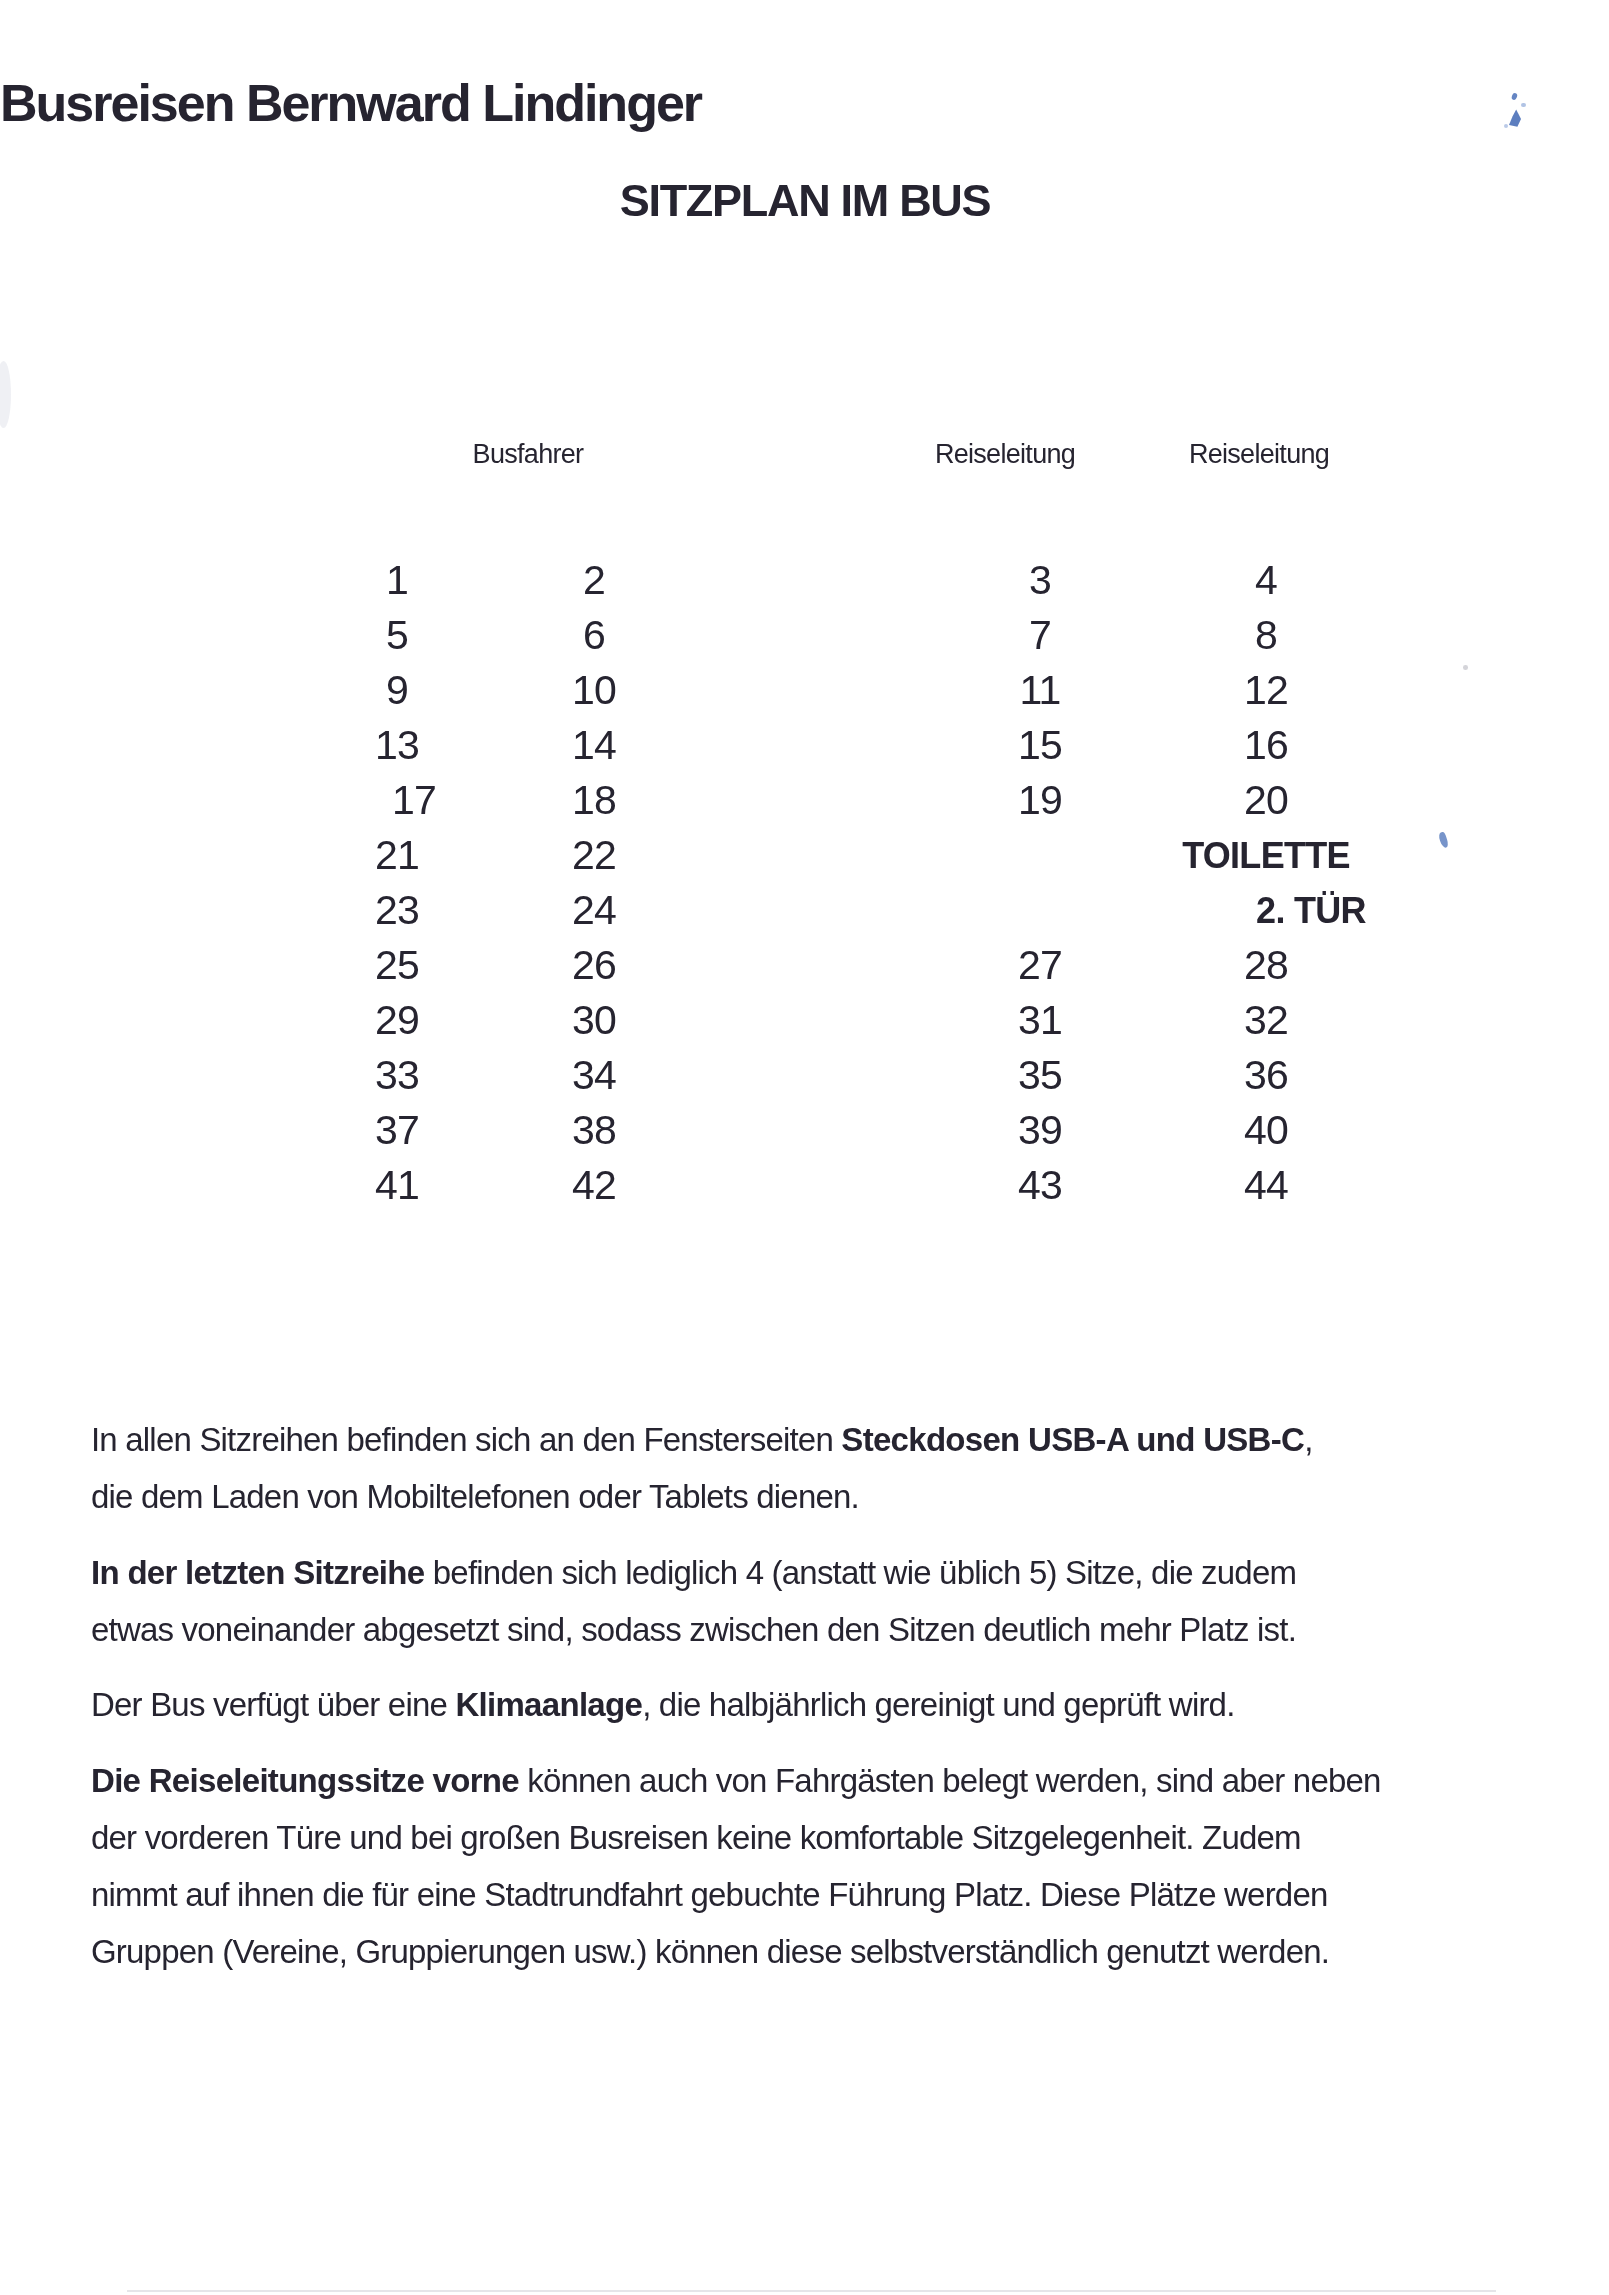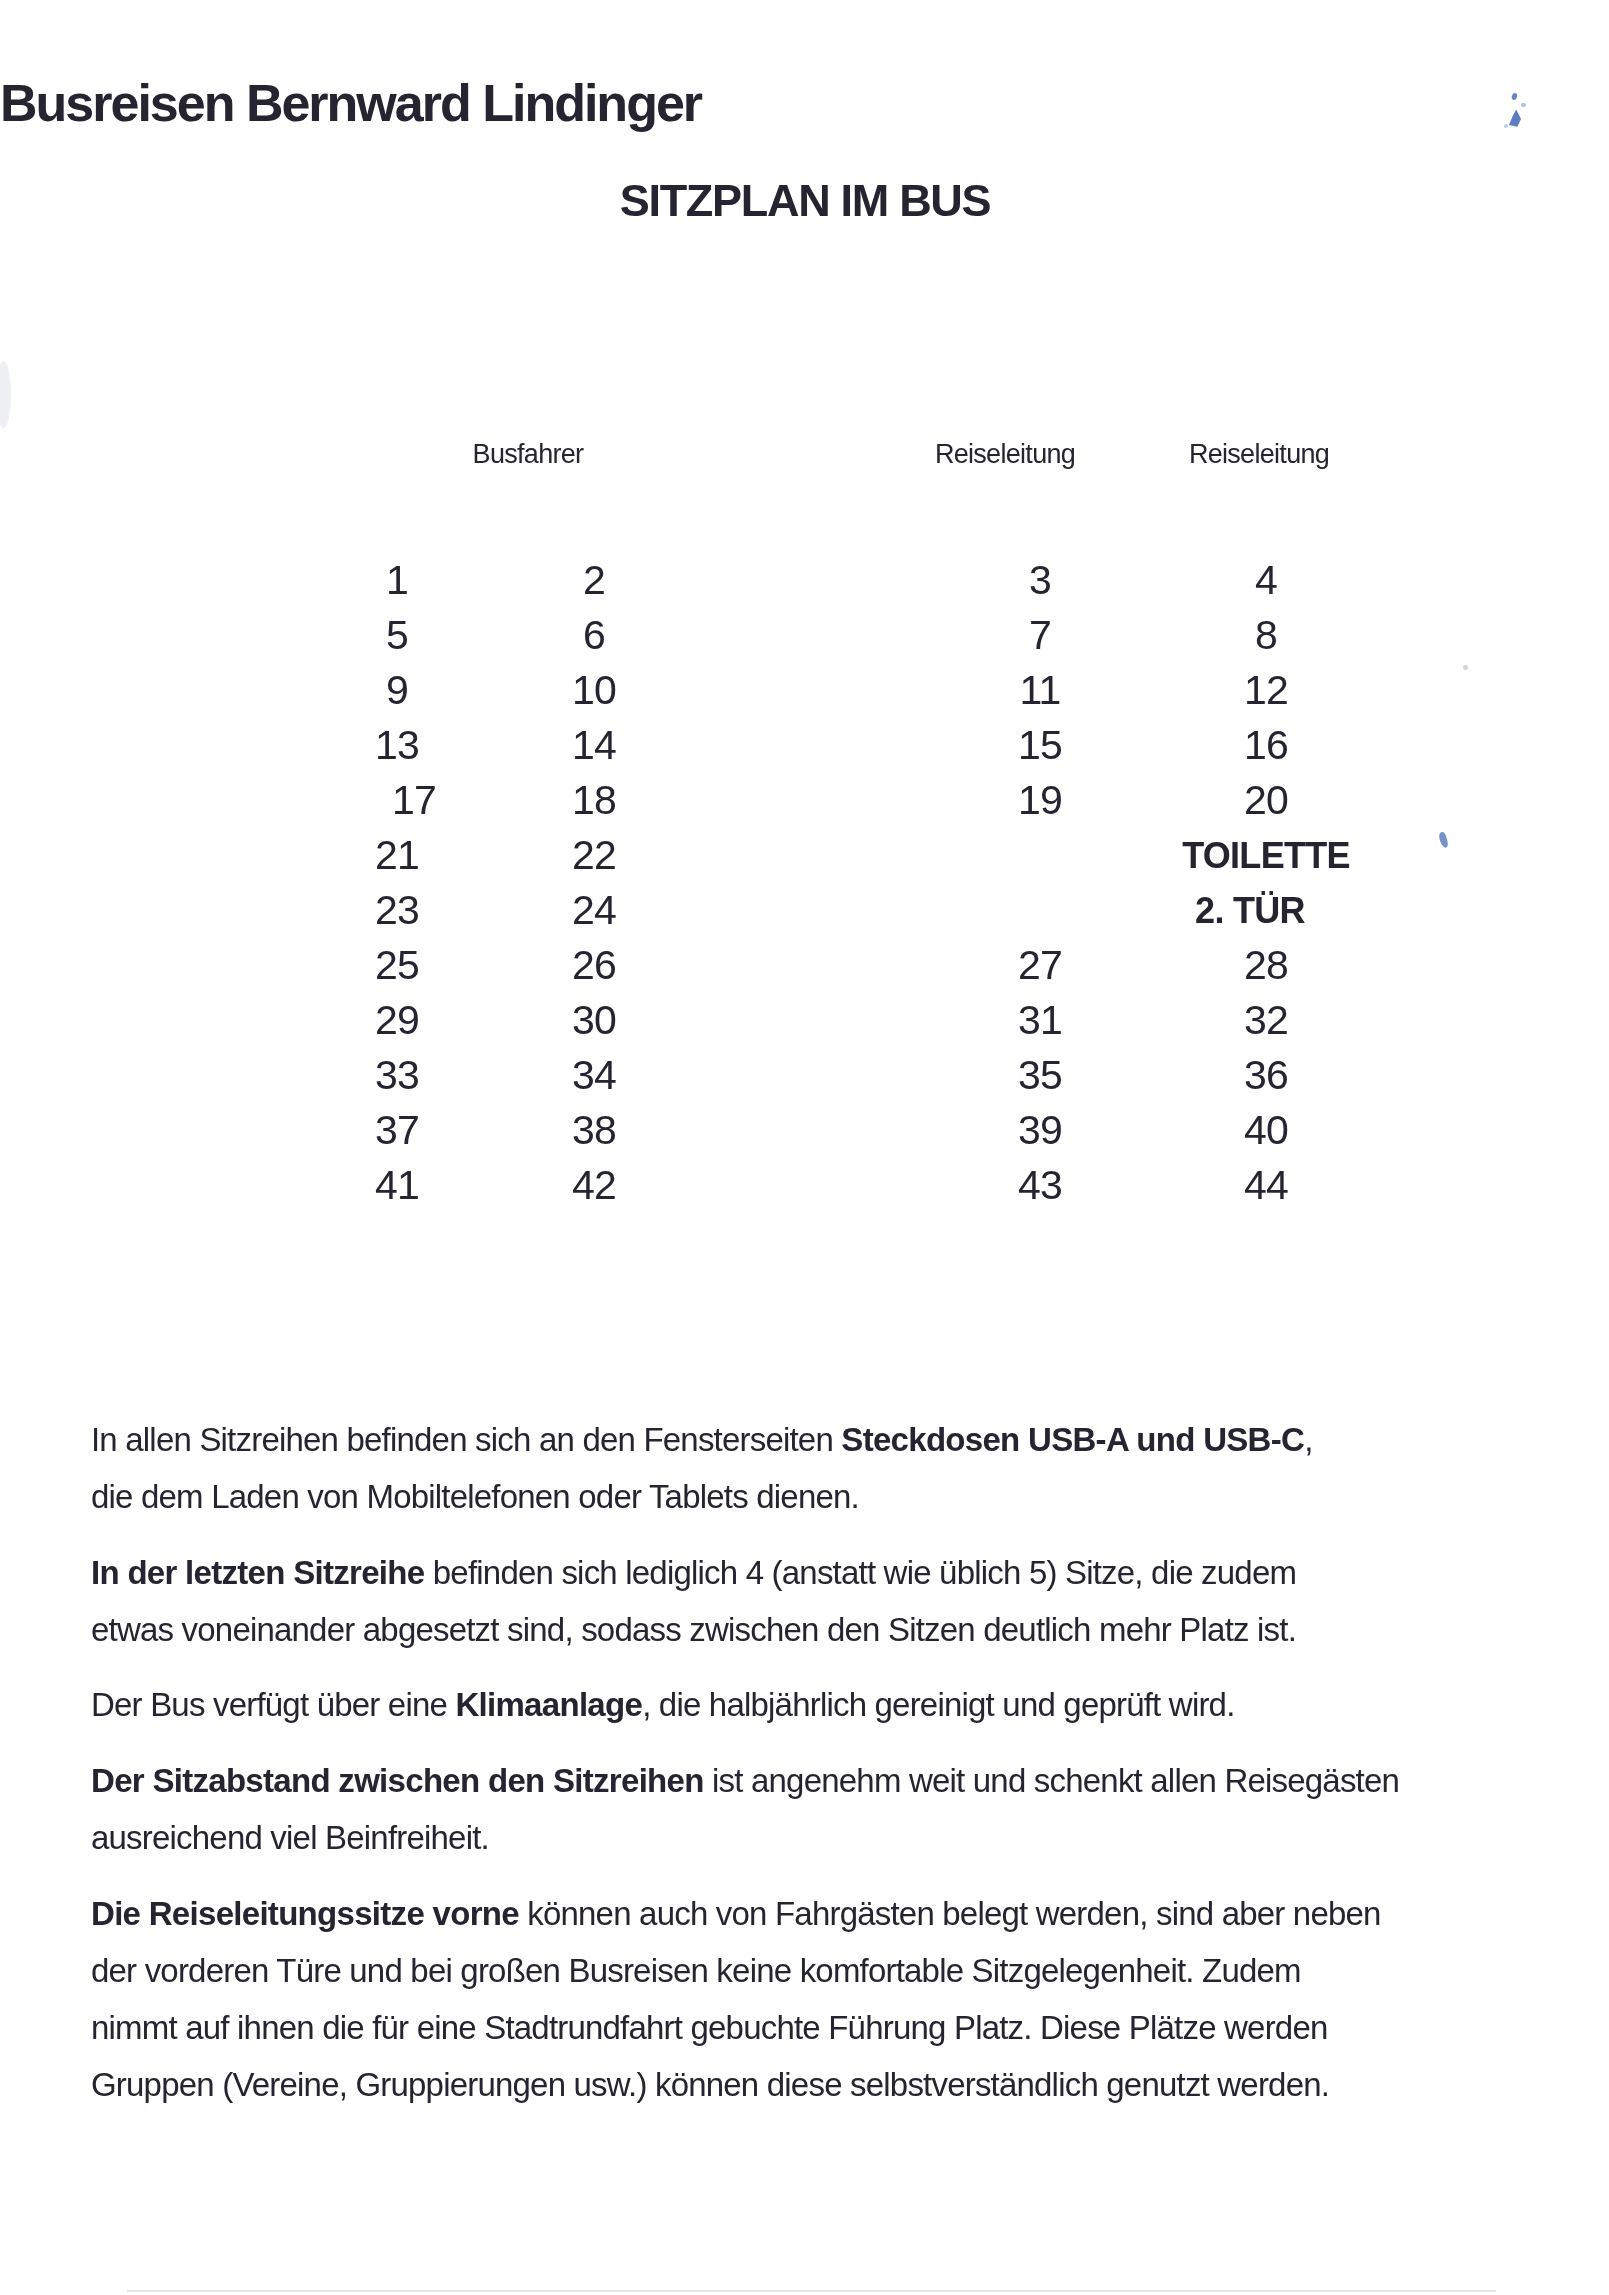--- a/index.html
+++ b/index.html
@@ -188,21 +188,21 @@
       <span class="seat-cell" style="left: 1266px;">20</span>
     </div>
     <div class="seat-row">
       <span class="seat-cell" style="left: 397px;">21</span>
       <span class="seat-cell" style="left: 594px;">22</span>
       <span class="seat-cell special" style="left: 1266px;">TOILETTE</span>
     </div>
     <div class="seat-row">
       <span class="seat-cell" style="left: 397px;">23</span>
       <span class="seat-cell" style="left: 594px;">24</span>
-      <span class="seat-cell special" style="left: 1250px;">2. TÜR</span>
+      <span class="seat-cell special" style="left: 1311px;">2. TÜR</span>
     </div>
     <div class="seat-row">
       <span class="seat-cell" style="left: 397px;">25</span>
       <span class="seat-cell" style="left: 594px;">26</span>
       <span class="seat-cell" style="left: 1040px;">27</span>
       <span class="seat-cell" style="left: 1266px;">28</span>
     </div>
     <div class="seat-row">
       <span class="seat-cell" style="left: 397px;">29</span>
       <span class="seat-cell" style="left: 594px;">30</span>
@@ -233,24 +233,20 @@
     <p class="note-para">
       <span class="note-line"><span>In allen Sitzreihen befinden sich an den Fensterseiten </span><span class="seg-bold">Steckdosen USB-A und USB-C</span><span>,</span></span>
       <span class="note-line"><span>die dem Laden von Mobiltelefonen oder Tablets dienen.</span></span>
     </p>
     <p class="note-para">
       <span class="note-line"><span class="seg-bold">In der letzten Sitzreihe</span><span> befinden sich lediglich 4 (anstatt wie üblich 5) Sitze, die zudem</span></span>
       <span class="note-line"><span>etwas voneinander abgesetzt sind, sodass zwischen den Sitzen deutlich mehr Platz ist.</span></span>
     </p>
     <p class="note-para">
       <span class="note-line"><span>Der Bus verfügt über eine </span><span class="seg-bold">Klimaanlage</span><span>, die halbjährlich gereinigt und geprüft wird.</span></span>
-    </p>
-    <p class="note-para">
-      <span class="note-line"><span class="seg-bold">Der Sitzabstand zwischen den Sitzreihen</span><span> ist angenehm weit und schenkt allen Reisegästen</span></span>
-      <span class="note-line"><span>ausreichend viel Beinfreiheit.</span></span>
     </p>
     <p class="note-para">
       <span class="note-line"><span class="seg-bold">Die Reiseleitungssitze vorne</span><span> können auch von Fahrgästen belegt werden, sind aber neben</span></span>
       <span class="note-line"><span>der vorderen Türe und bei großen Busreisen keine komfortable Sitzgelegenheit. Zudem</span></span>
       <span class="note-line"><span>nimmt auf ihnen die für eine Stadtrundfahrt gebuchte Führung Platz. Diese Plätze werden</span></span>
       <span class="note-line"><span>Gruppen (Vereine, Gruppierungen usw.) können diese selbstverständlich genutzt werden.</span></span>
     </p>
   </div>
 
 <div class="artifact speck-cluster">

